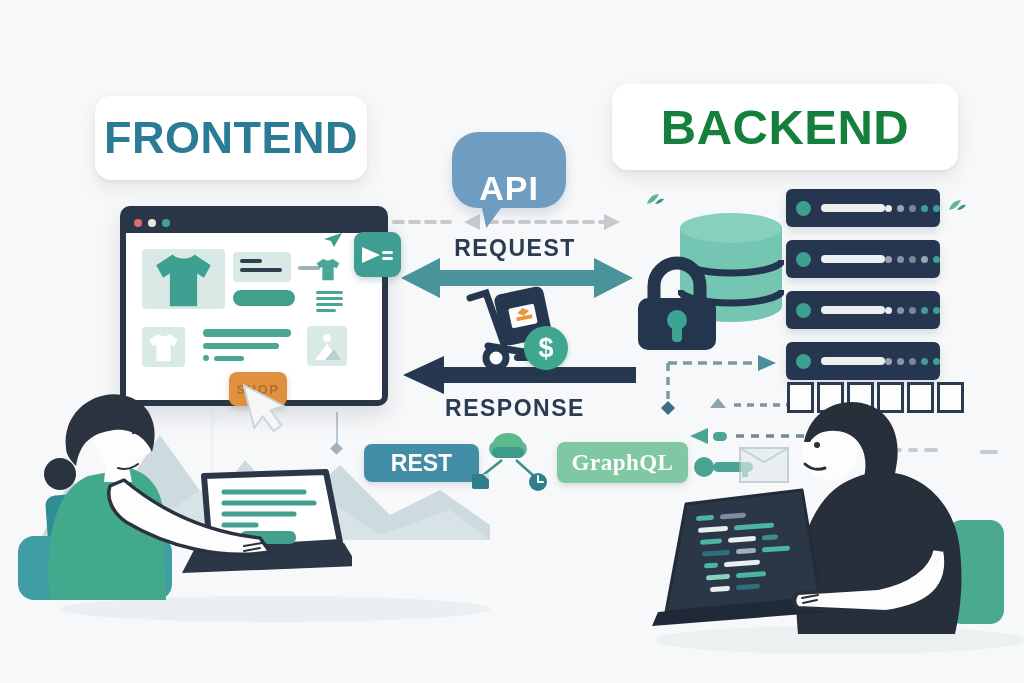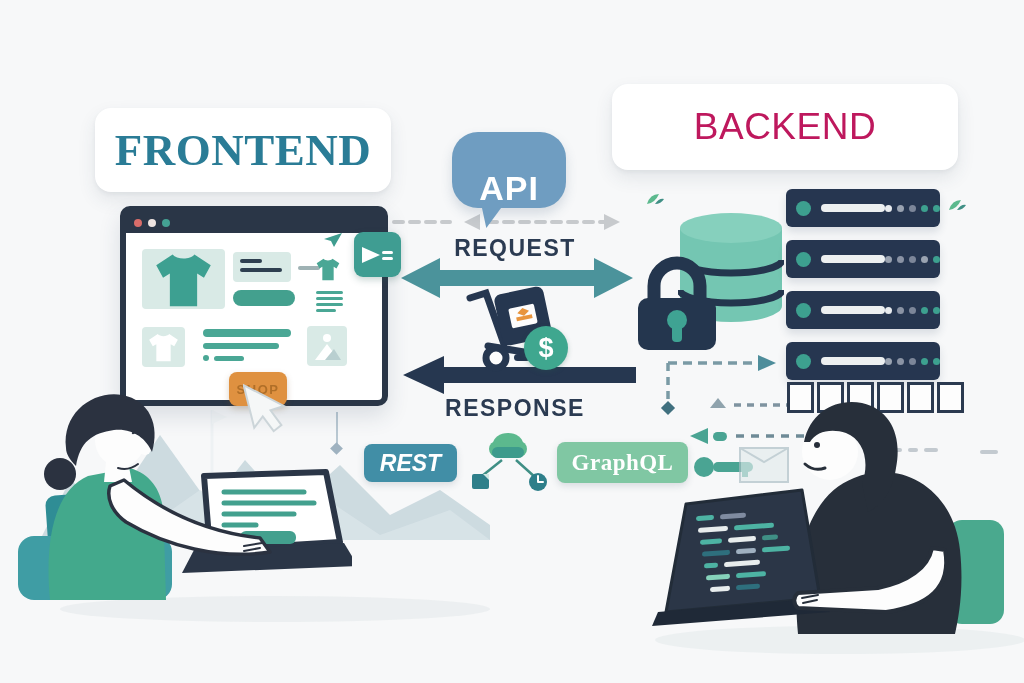--- a/index.html
+++ b/index.html
@@ -2,21 +2,21 @@
 <html><head>
 <meta charset="utf-8">
 <style>
   html,body{margin:0;padding:0;background:#eceff0;}
   .canvas{position:relative;width:1024px;height:683px;overflow:hidden;
     background:#f7f8f9;font-family:"Liberation Sans",sans-serif;}
   .abs{position:absolute;}
   .card{background:#ffffff;border-radius:16px;display:flex;align-items:center;justify-content:center;
     box-shadow:0 8px 18px rgba(45,65,90,.10), 0 2px 4px rgba(45,65,90,.06);}
   .title-frontend{color:#2a7c96;font-size:45px;font-weight:700;letter-spacing:.5px;}
-  .title-backend{color:#be185d;font-size:37px;font-weight:400;letter-spacing:.5px;}
+  .title-backend{color:#15803d;font-size:49px;font-weight:700;letter-spacing:.5px;}
   .bubble{background:#6f9dc1;border-radius:26px;display:flex;align-items:center;justify-content:center;
     box-shadow:0 6px 12px rgba(60,90,120,.18);}
   .bubble span{color:#fff;font-size:34px;font-weight:700;letter-spacing:1px;}
   .bubble-tail{width:26px;height:24px;background:#6f9dc1;clip-path:polygon(12% 0,100% 0,32% 100%);}
   .flow-label{color:#2b3b52;font-size:23px;font-weight:700;letter-spacing:1.5px;text-align:center;}
   .badge{border-radius:8px;display:flex;align-items:center;justify-content:center;color:#fff;
     font-weight:700;font-size:23px;box-shadow:0 3px 7px rgba(45,65,90,.15);}
   .badge-rest{background:#418ea6;}
   .badge-graphql{background:#80c7a3;letter-spacing:.5px;}
   .browser{background:#ffffff;border:6px solid #2a3647;border-radius:10px;
@@ -54,21 +54,21 @@
     <g>
       <line x1="172" y1="70" x2="172" y2="132" stroke="#eef2f4" stroke-width="3"></line>
       <polygon points="172,70 187,77 172,84" fill="#f2f5f6"></polygon>
     </g>
     <g>
       <line x1="297" y1="72" x2="297" y2="106" stroke="#b9c8d2" stroke-width="2"></line>
       <rect x="292" y="104" width="9" height="9" fill="#9fb2c0" transform="rotate(45 296.5 108.5)"></rect>
     </g>
   </svg>
 
-  <div class="abs card" style="left:95px;top:108px;width:296px;height:84px;font-family:Liberation Serif, serif;">
+  <div class="abs card" style="left:95px;top:96px;width:272px;height:84px;">
     <span class="title-frontend">FRONTEND</span>
   </div>
 
   <div class="abs card" style="left:612px;top:84px;width:346px;height:86px;">
     <span class="title-backend">BACKEND</span>
   </div>
 
   <div class="abs bubble" style="left:452px;top:132px;width:114px;height:76px;z-index:4;align-items:flex-end;">
     <span>API</span>
   </div>
@@ -99,21 +99,21 @@
   </svg>
   <div class="abs dollar" style="left:524px;top:326px;width:44px;height:44px;z-index:4;">
     <span>$</span>
   </div>
 
   <svg class="abs" style="left:400px;top:354px;z-index:2;" width="238" height="42" viewBox="0 0 238 42">
     <polygon points="3,21 44,2 44,13 236,13 236,29 44,29 44,40" fill="#263750"></polygon>
   </svg>
   <div class="abs flow-label" style="left:425px;top:395px;width:180px;z-index:3;">RESPONSE</div>
 
-  <div class="abs badge badge-rest" style="left:364px;top:444px;width:93px;height:38px;z-index:3;font-style:italic;">
+  <div class="abs badge badge-rest" style="left:364px;top:444px;width:115px;height:38px;z-index:3;">
     <span>REST</span>
   </div>
   <svg class="abs" style="left:466px;top:430px;z-index:3;" width="84" height="62" viewBox="0 0 84 62">
     <ellipse cx="42" cy="14" rx="15" ry="11" fill="#5cb98e"></ellipse>
     <circle cx="31" cy="19" r="8" fill="#5cb98e"></circle>
     <circle cx="53" cy="19" r="8" fill="#5cb98e"></circle>
     <rect x="26" y="17" width="32" height="11" rx="5.5" fill="#3d9b8c"></rect>
     <path d="M36 30 L16 46 M50 30 L70 48" stroke="#3f8f85" stroke-width="2.5" fill="none"></path>
     <g>
       <rect x="6" y="44" width="17" height="15" rx="2" fill="#2e7f8a"></rect>

